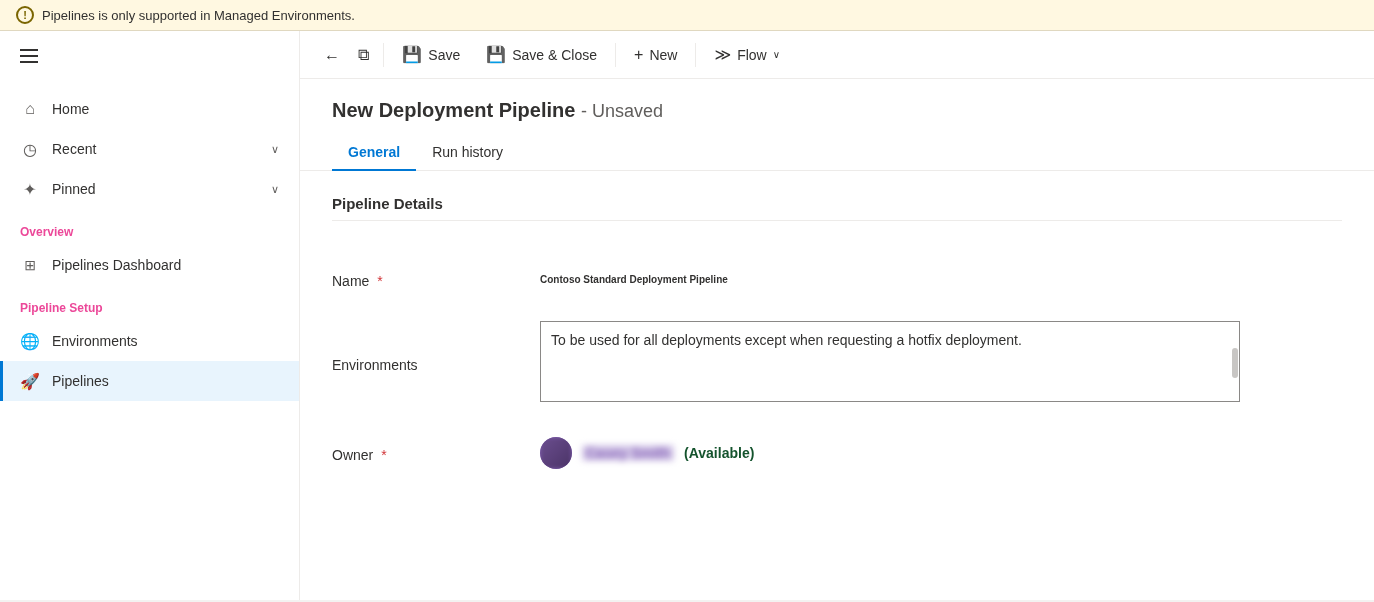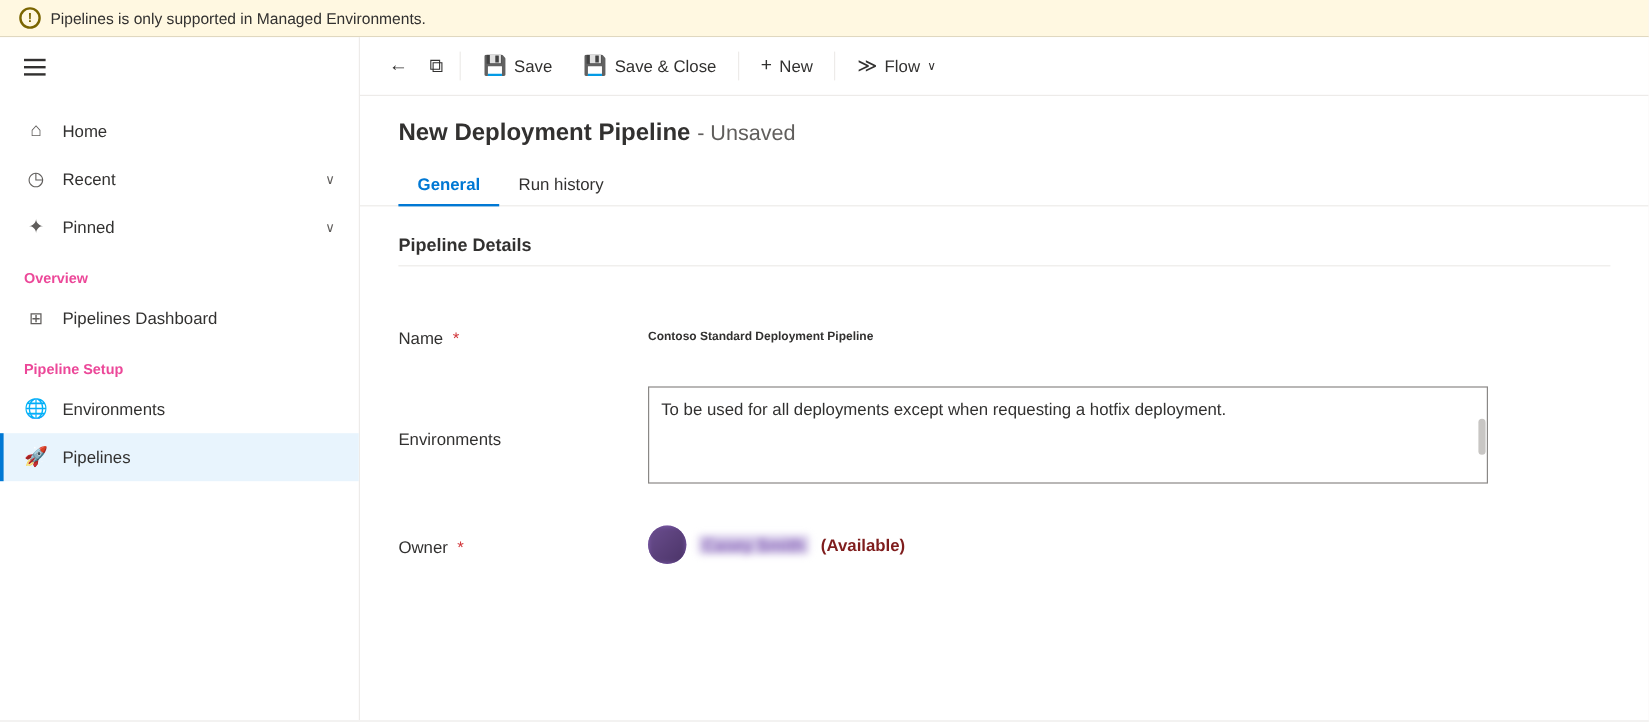--- a/index.html
+++ b/index.html
@@ -281,21 +281,21 @@
       color: #8764b8;
       font-weight: 600;
       background: #d4c8e8;
       padding: 0 4px;
       border-radius: 2px;
       filter: blur(3px);
       user-select: none;
     }
 
     .owner-status {
-      color: #7f1d1d;
+      color: #14532d;
       font-weight: 600;
     }
   </style>
 </head>
 <body>
 
 <div class="top-banner">
   <div class="warn-icon">!</div>
   <span>Pipelines is only supported in Managed Environments.</span>
 </div>

